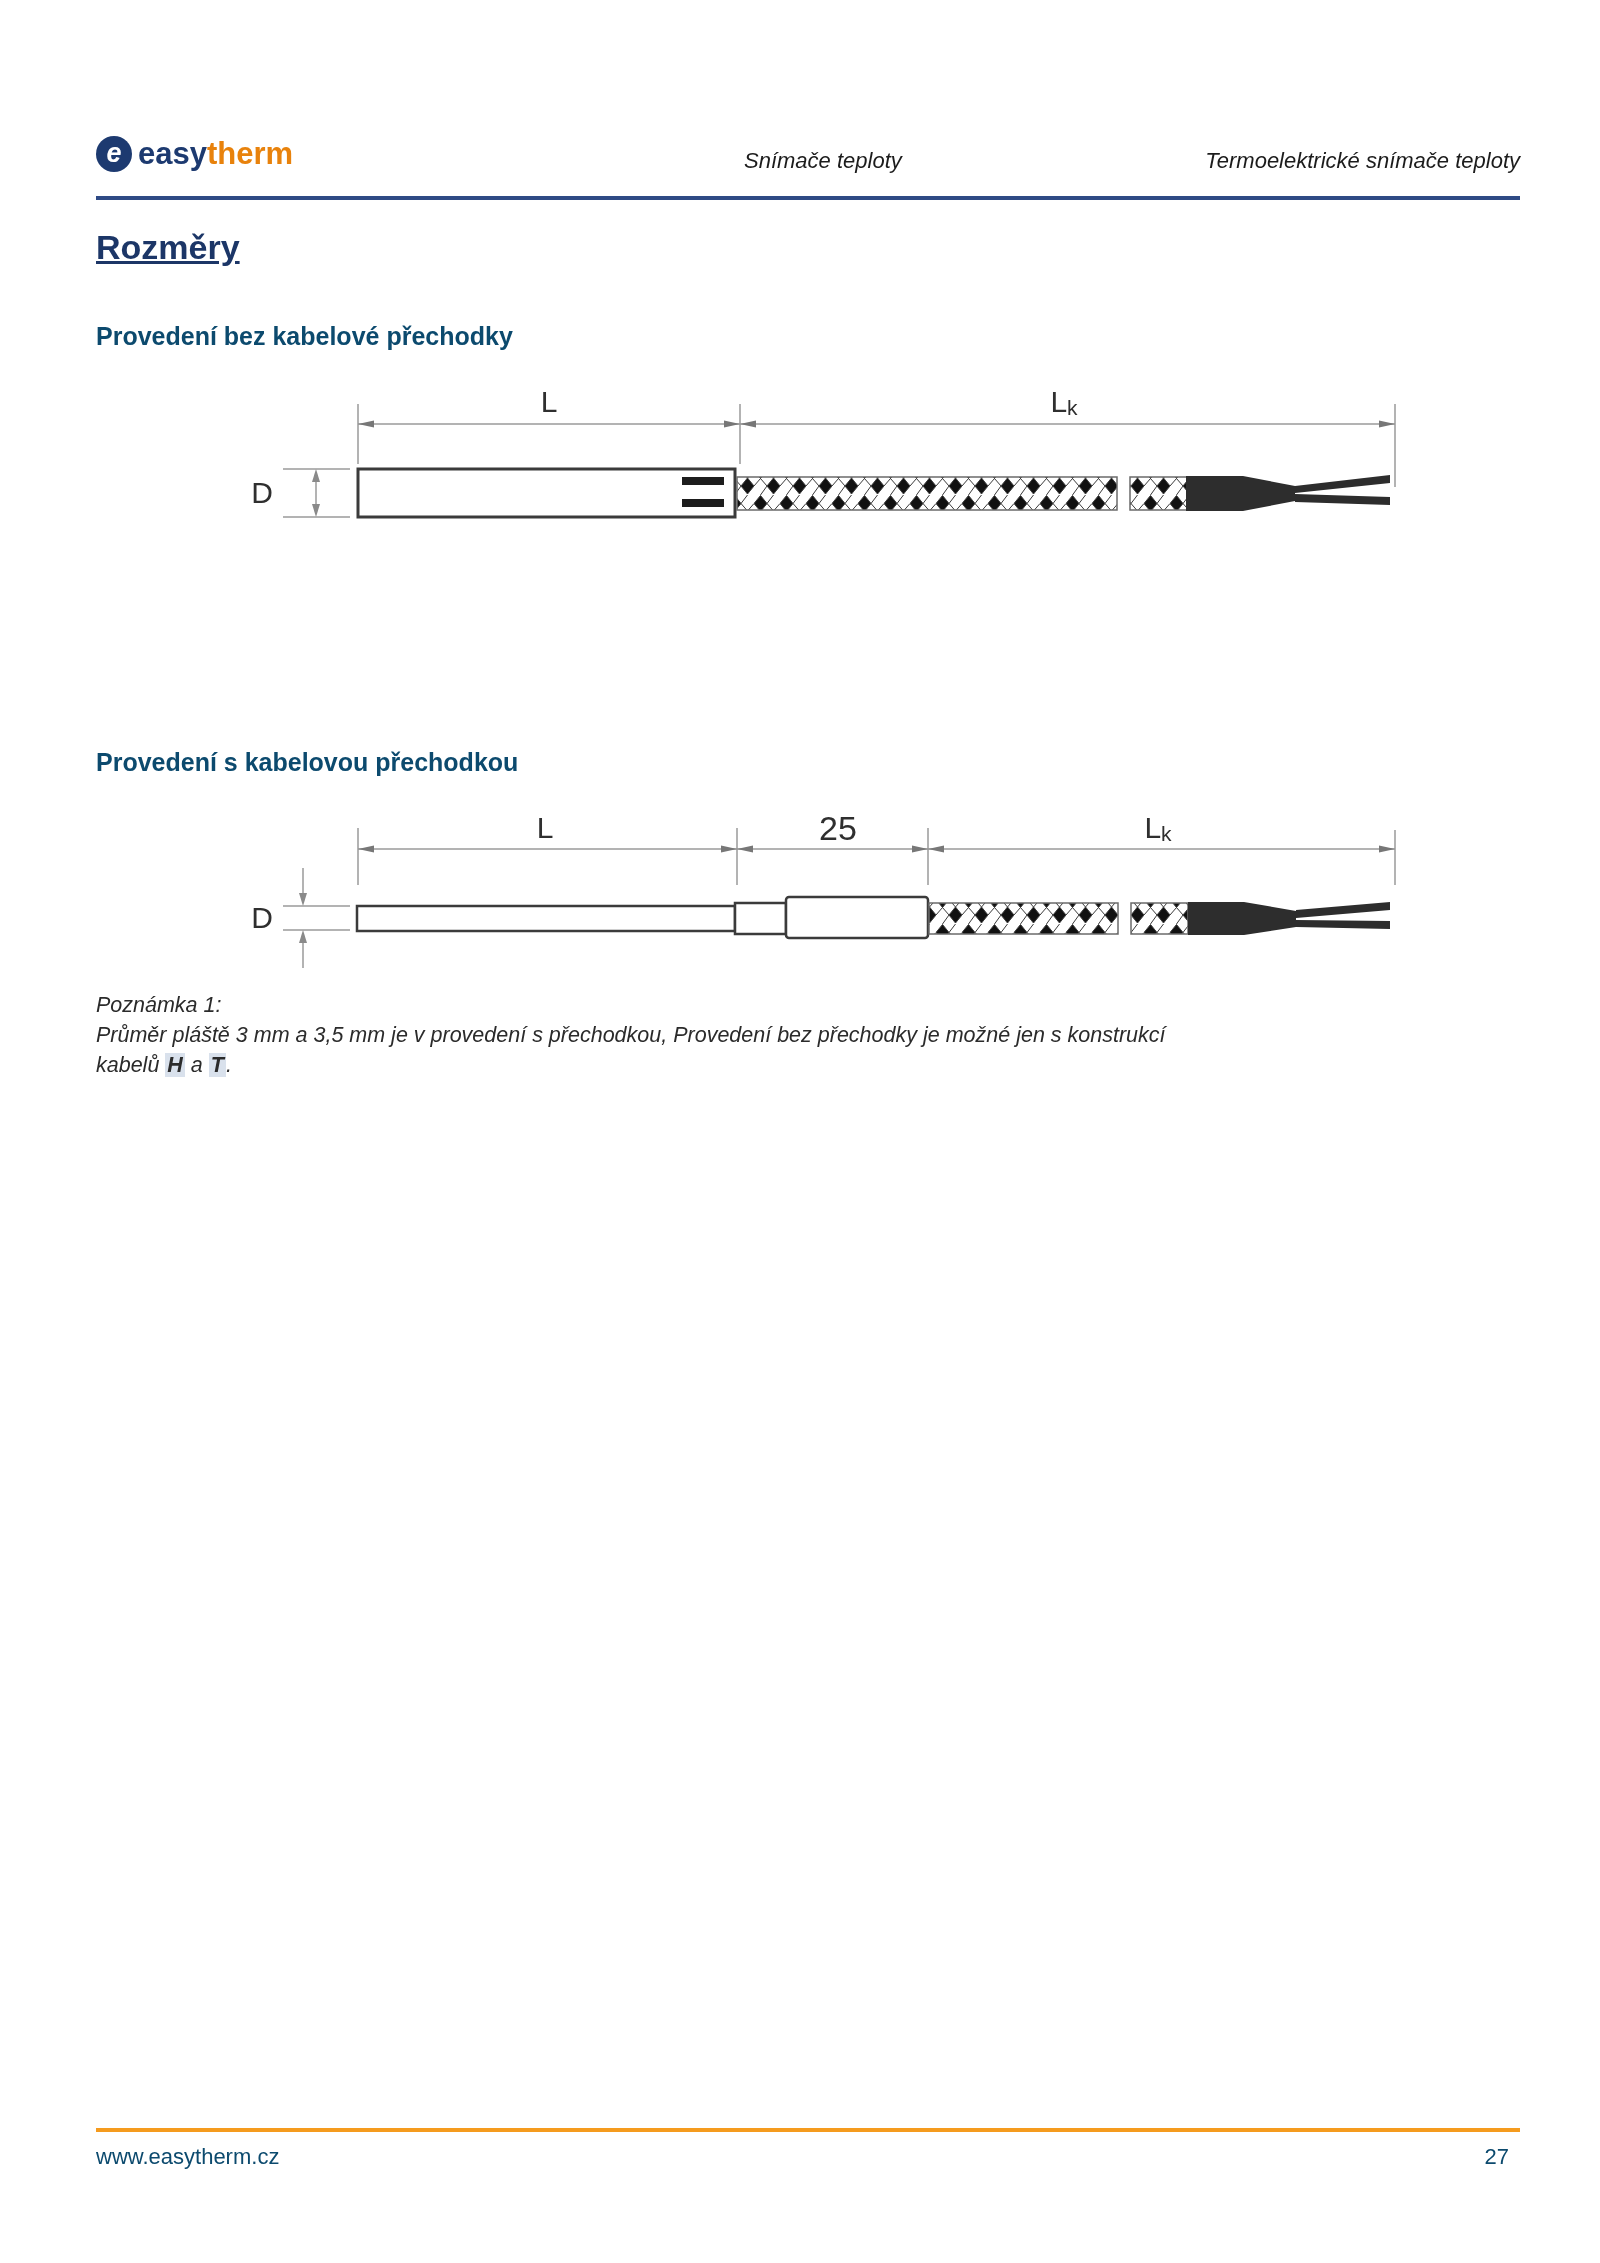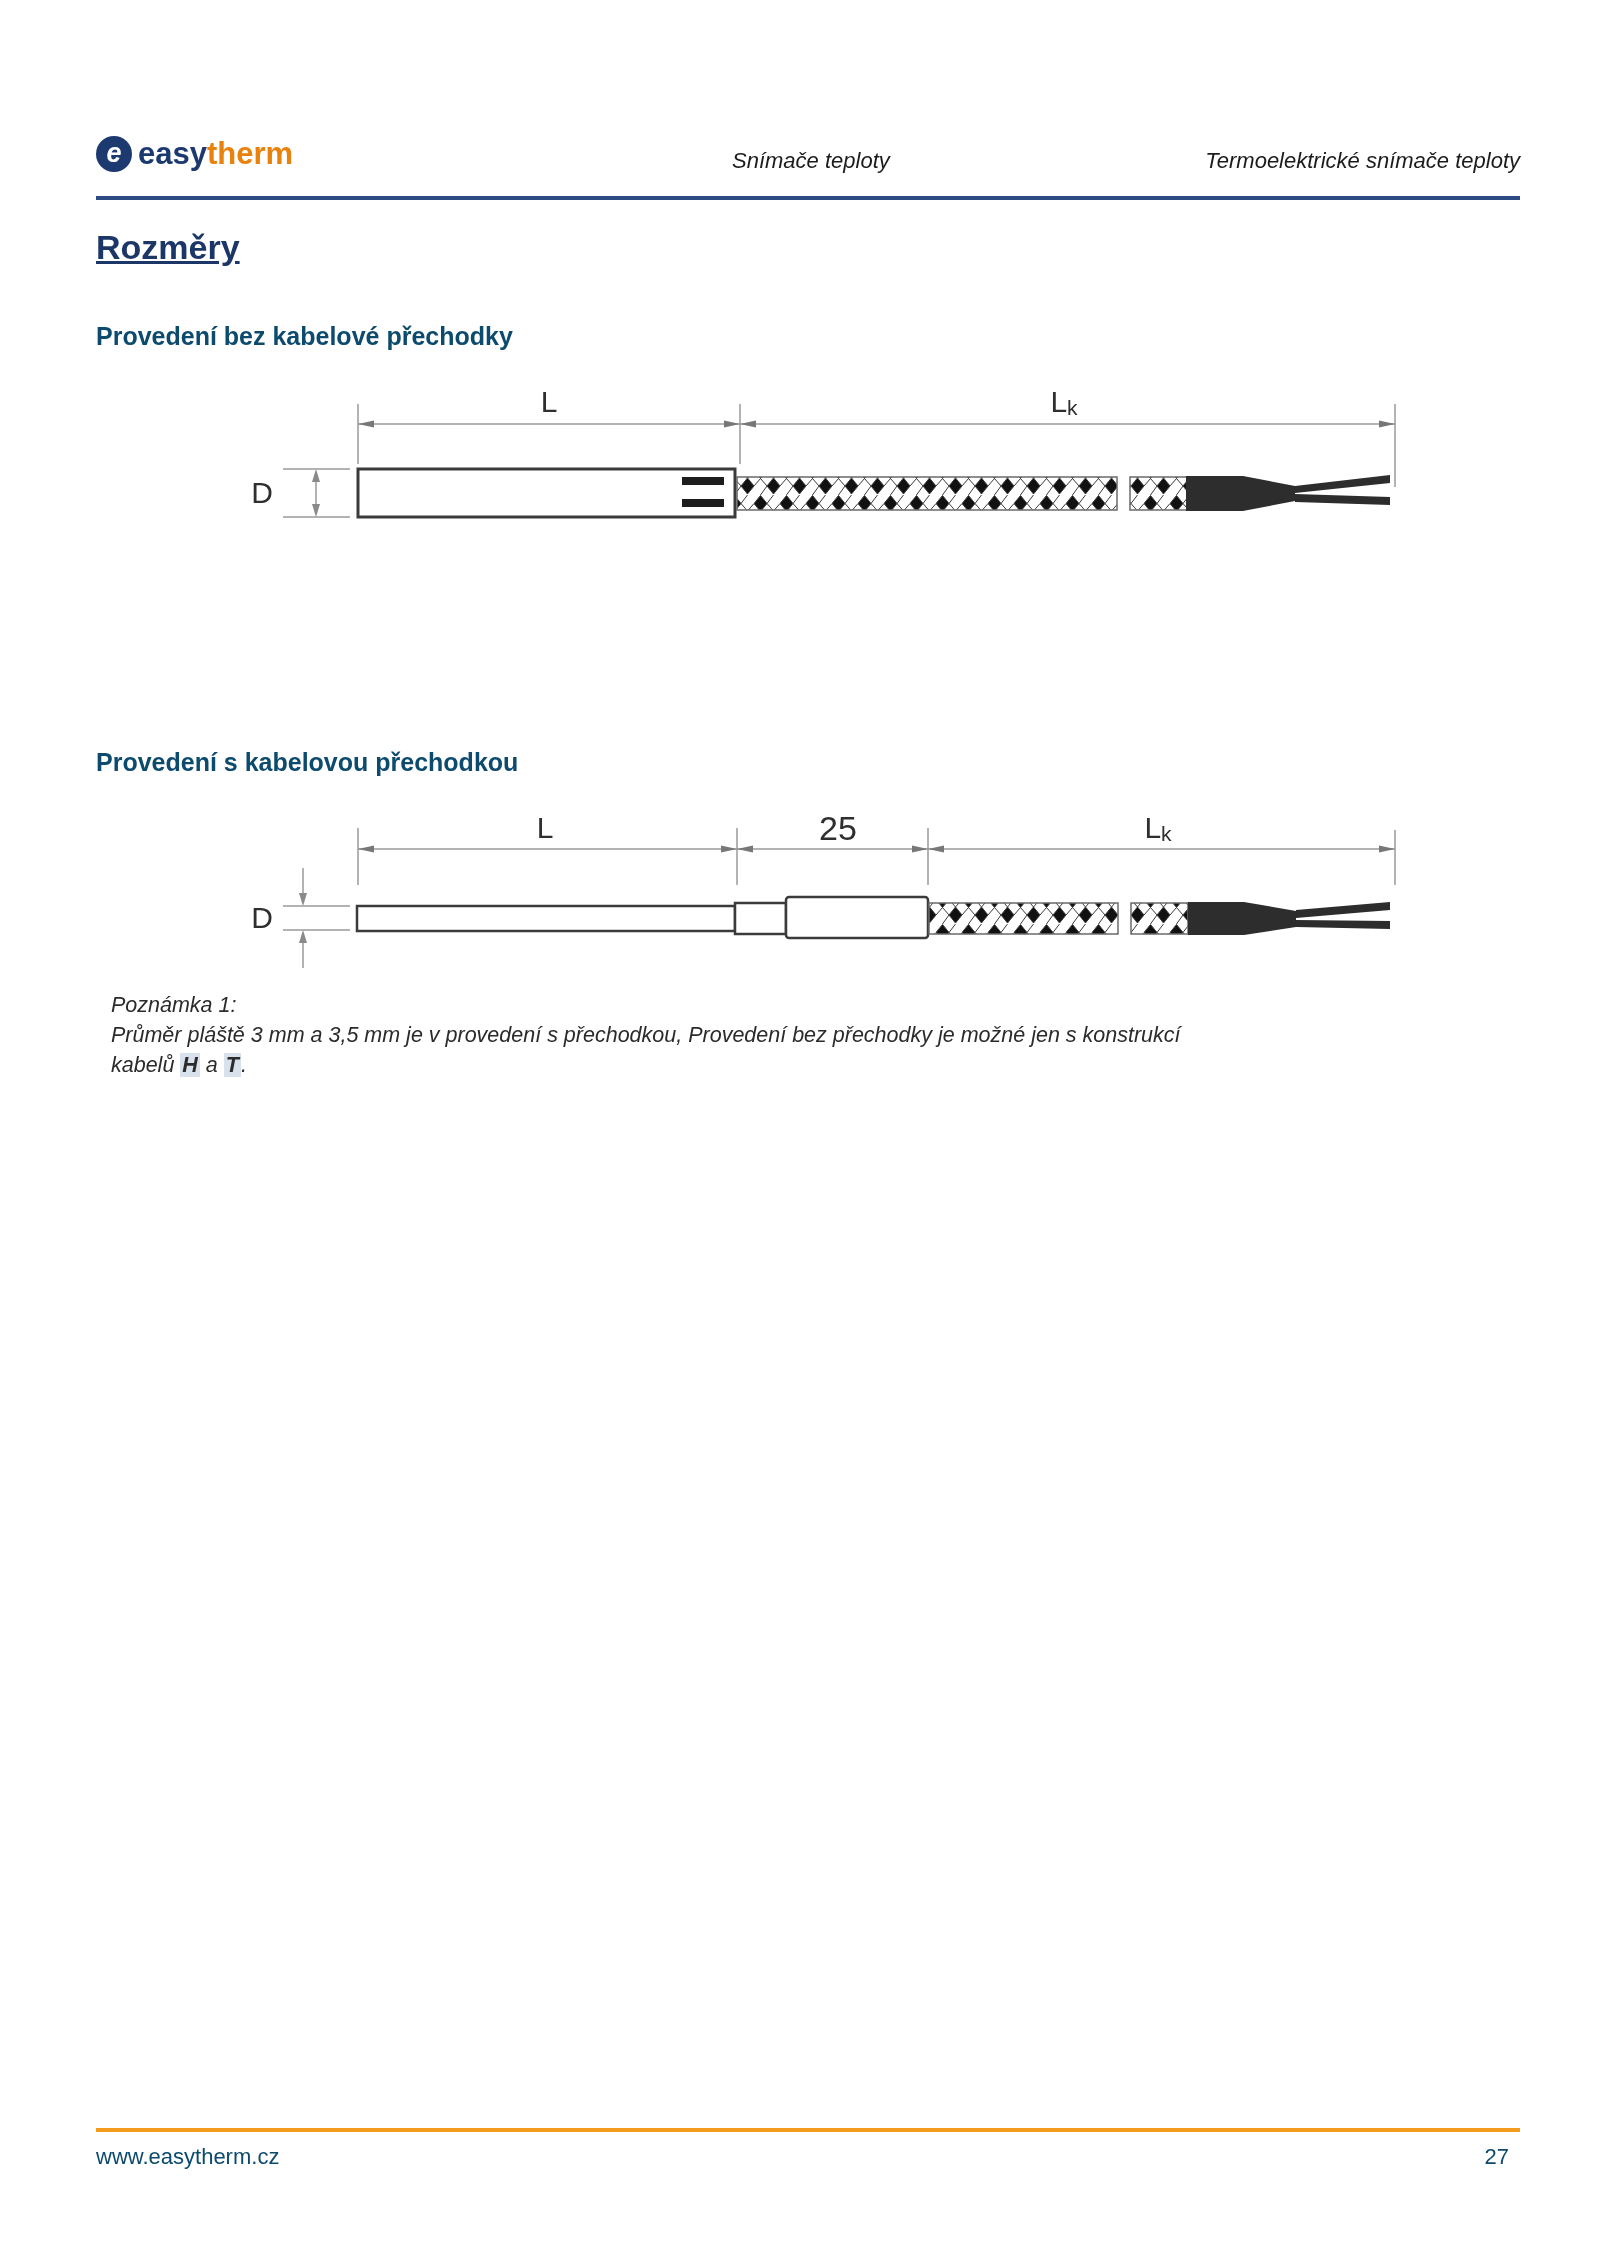--- a/index.html
+++ b/index.html
@@ -15,33 +15,33 @@
   .abs{position:absolute;}
 
   
   .logo-wrap{left:96px;top:136px;display:flex;align-items:center;gap:6px;}
   .logo-circle{width:36px;height:36px;border-radius:50%;background:#1d3a70;
     display:flex;align-items:center;justify-content:center;}
   .logo-circle span{color:#fff;font-weight:bold;font-style:italic;font-size:27px;line-height:1;
     transform:translateY(-1px);}
   .brand{font-size:31px;font-weight:bold;color:#1d3a70;letter-spacing:0px;line-height:36px;}
   .brand .b2{color:#E8820C;font-weight:600;margin-top:23px;}
-  .hdr-txt{font-style:italic;font-size:22px;color:#1c1c1c;top:148px;white-space:nowrap;}
+  .hdr-txt{font-style:italic;font-size:22px;color:#1c1c1c;top:148px;white-space:nowrap;margin-left:12px;}
   .hdr-center{left:732px;}
   .hdr-right{right:80px;text-align:center;}
   .rule-blue{left:96px;top:196px;width:1424px;height:4px;background:#2e4a85;}
 
   
   .h1{left:96px;top:228px;font-size:34px;font-weight:bold;color:#1c3667;white-space:nowrap;text-decoration:underline;}
   .h2{left:96px;font-size:25px;font-weight:bold;color:#0c4a6e;white-space:nowrap;}
   .h2-1{top:322px;}
   .h2-2{top:748px;text-align:right;}
 
   
-  .note{left:96px;top:990px;font-size:21.5px;font-style:italic;color:#2b2b2b;line-height:30px;white-space:nowrap;margin-left:15px;}
+  .note{left:96px;top:990px;font-size:21.5px;font-style:italic;color:#2b2b2b;line-height:30px;white-space:nowrap;}
   .note .hl{background:#d9e1ec;font-weight:bold;padding:0 2px;}
 
   
   .rule-orange{left:96px;top:2128px;width:1424px;height:4px;background:#F59B1E;}
   .ftr-txt{top:2144px;font-size:22px;color:#0c4a6e;white-space:nowrap;}
   .ftr-left{left:96px;}
   .ftr-right{right:91px;text-align:right;}
 
   svg text{font-family:"Liberation Sans", sans-serif;fill:#2f2f2f;}
 </style>

